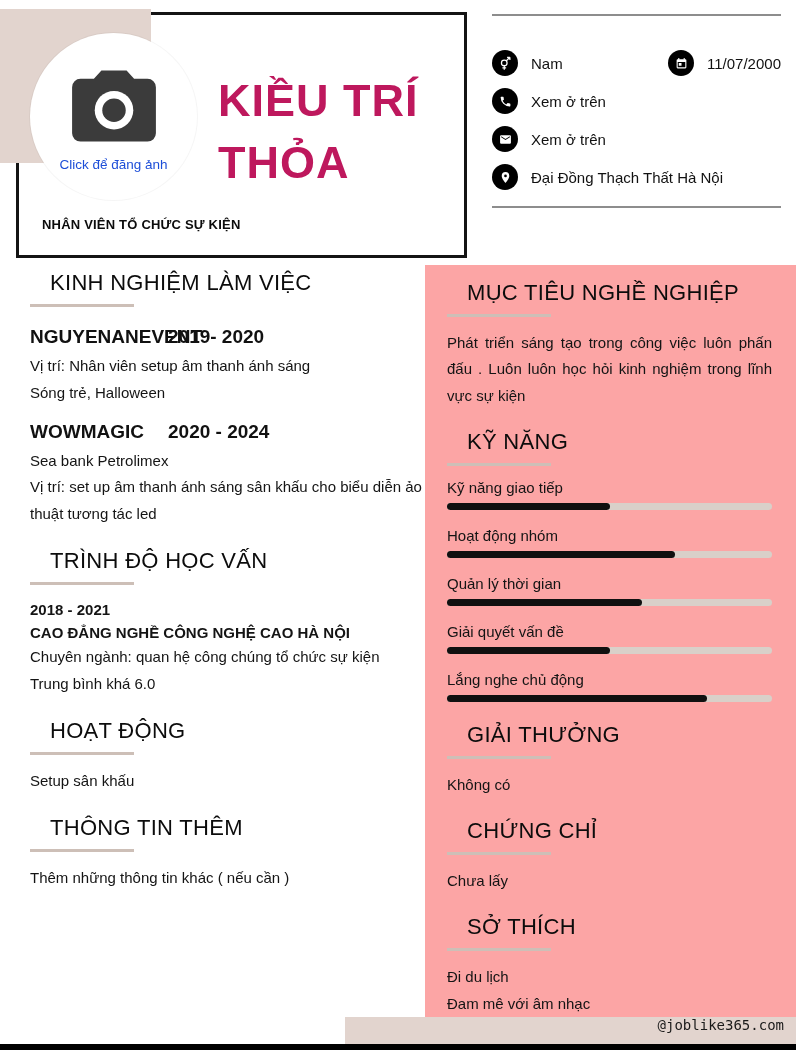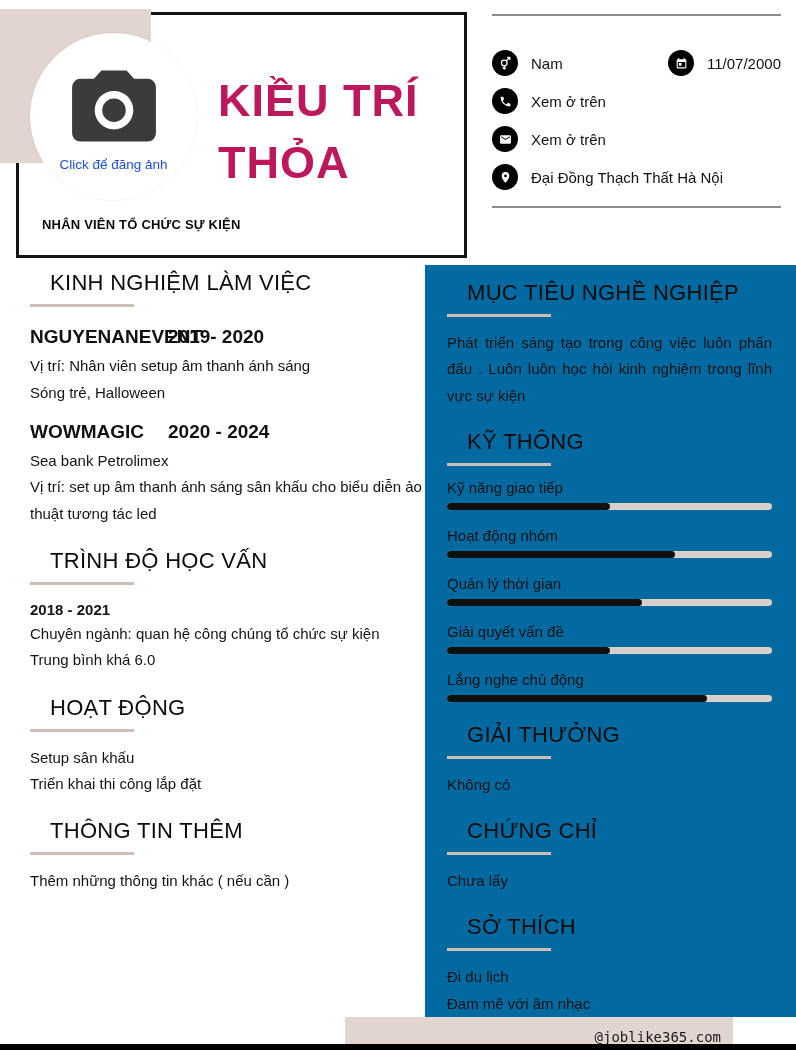--- a/index.html
+++ b/index.html
@@ -44,21 +44,21 @@
   .pair { display:flex; align-items:center; gap:13px; }
   .cicon {
     width:26px; height:26px; min-width:26px; border-radius:50%; background:#000;
     display:flex; align-items:center; justify-content:center;
   }
 
   
   .left-col { position:absolute; left:30px; top:270px; width:392px; z-index:1; }
   .right-panel {
     position:absolute; left:425px; top:265px; width:371px; height:752px;
-    background:#0369a1; z-index:1; padding:15px 24px 0 22px;
+    background:#fca5a5; z-index:1; padding:15px 24px 0 22px;
   }
 
   .sec-heading { font-size:22px; font-weight:normal; letter-spacing:0.3px; color:#0c0c0c;margin-left:20px; }
   .sec-underline { width:104px; height:3px; background:#cdbfb7; margin:8px 0 13px; }
   .body-text { font-size:15px; line-height:1.75; color:#141414; }
   .bold { font-weight:bold; }
   .just { text-align:justify; }
 
   .section { margin-bottom:21px; }
   .xp-head { display:flex; font-weight:bold; font-size:19px; line-height:1.75; margin-top:2px; }
@@ -69,22 +69,22 @@
   .skill { margin-bottom:17px; }
   .skill-label { font-size:15px; margin-bottom:7px; color:#141414; }
   .skill-track { width:100%; height:7px; background:#d9d0c9; border-radius:4px; }
   .skill-fill { height:100%; background:#101010; border-radius:4px; width:0; }
 
   .r-section { margin-bottom:20px; }
   .r-gap { margin-top:42px; }
 
   
   .footer-strip {
-    position:absolute; left:345px; top:1017px; width:388px; height:28px;
-    background:#e2d4ce; z-index:5; display:flex; align-items:flex-end; justify-content:flex-end;
+    position:absolute; left:345px; top:1017px; width:451px; height:28px;
+    background:#e2d4ce; z-index:5; display:flex; align-items:flex-start; justify-content:flex-end;
     padding-right:12px; font-family:"DejaVu Sans Mono","Liberation Mono",monospace; font-size:14px; color:#1a1a1a;
   }
   .bottom-bar { position:absolute; left:0; top:1044px; width:796px; height:6px; background:#000; z-index:6; }
 </style>
 </head>
 <body>
 
 <div class="page">
 
   <div class="name-box"></div>
@@ -185,50 +185,50 @@
         </div>
         <div class="body-text">Sea bank Petrolimex</div>
         <div class="body-text">Vị trí: set up âm thanh ánh sáng sân khấu cho biểu diễn ảo thuật tương tác led</div>
       </div>
     </div>
 
     <div class="section">
       <div class="sec-heading">TRÌNH ĐỘ HỌC VẤN</div>
       <div class="sec-underline"></div>
       <div class="body-text bold" style="line-height:1.55;">2018 - 2021</div>
+      <div class="body-text bold" style="line-height:1.55;">CAO ĐẲNG NGHỀ CÔNG NGHỆ CAO HÀ NỘI</div>
       <div class="body-text">Chuyên ngành: quan hệ công chúng tổ chức sự kiện</div>
       <div class="body-text">Trung bình khá 6.0</div>
     </div>
 
     <div class="section">
       <div class="sec-heading">HOẠT ĐỘNG</div>
       <div class="sec-underline"></div>
       <div class="body-text">Setup sân khấu</div>
-      <div class="body-text">Triển khai thi công lắp đặt</div>
     </div>
 
 
     <div class="section">
       <div class="sec-heading">THÔNG TIN THÊM</div>
       <div class="sec-underline"></div>
       <div class="body-text">Thêm những thông tin khác ( nếu cần )</div>
     </div>
 
   </div>
 
   <div class="right-panel">
 
     <div class="r-section">
       <div class="sec-heading">MỤC TIÊU NGHỀ NGHIỆP</div>
       <div class="sec-underline"></div>
       <div class="body-text just">Phát triển sáng tạo trong công việc luôn phấn đấu . Luôn luôn học hỏi kinh nghiệm trong lĩnh vực sự kiện</div>
     </div>
 
     <div class="r-section">
-      <div class="sec-heading">KỸ THÔNG</div>
+      <div class="sec-heading">KỸ NĂNG</div>
       <div class="sec-underline"></div>
 
       <div class="skill">
         <div class="skill-label">Kỹ năng giao tiếp</div>
         <div class="skill-track">
           <div class="skill-fill" style="width: 50%;"></div>
         </div>
       </div>
       <div class="skill">
         <div class="skill-label">Hoạt động nhóm</div>

